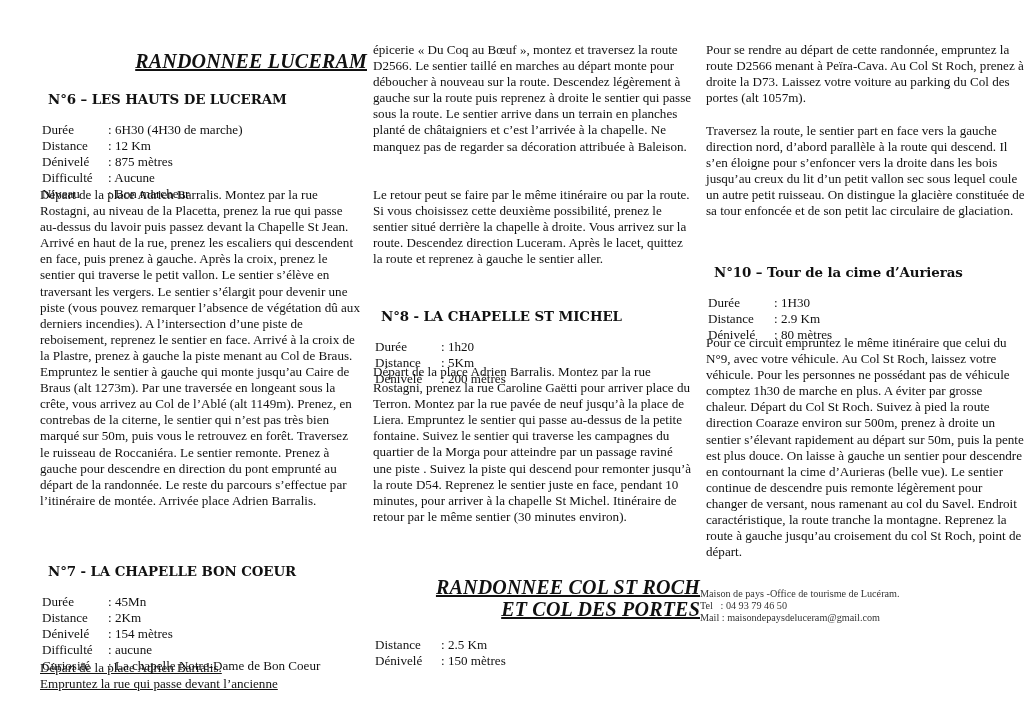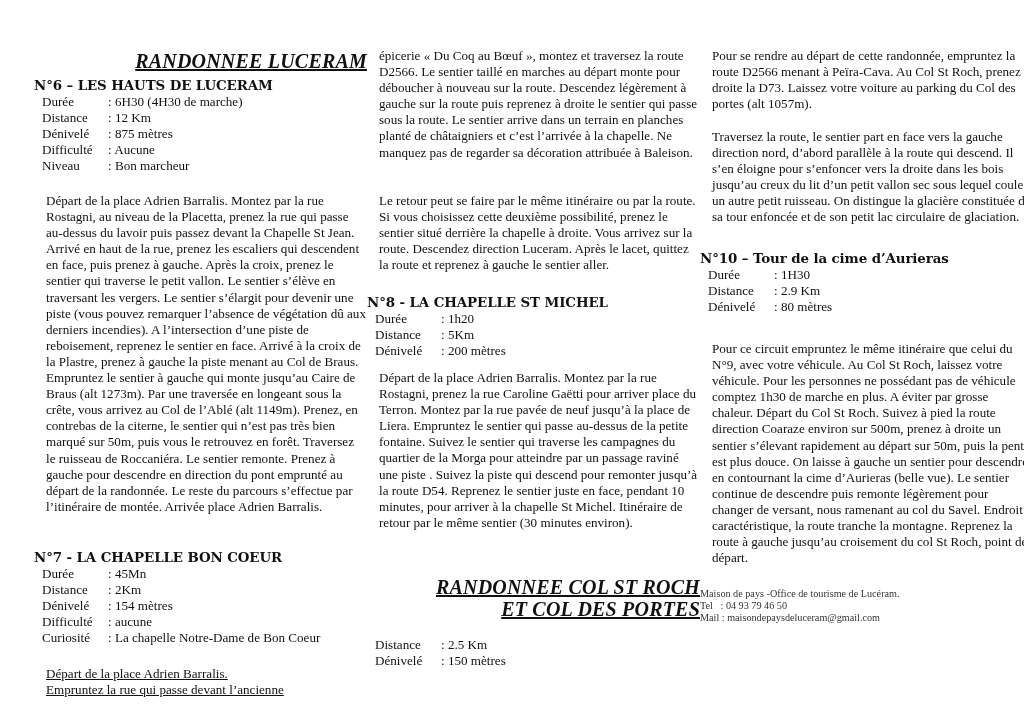--- a/index.html
+++ b/index.html
@@ -12,27 +12,27 @@
   .col-left { left:34px; }
   .col-mid { left:367px; }
   .col-right { left:700px; }
   .doc-title {
     font-family:"Liberation Serif", serif; font-weight:bold; font-style:italic;
     text-decoration:underline; text-align:right; font-size:20px; line-height:22px;
     letter-spacing:0.2px; margin:13px;
   }
   .sec-title {
     font-family:"DejaVu Serif", serif; font-weight:bold; font-size:13.4px;
-    line-height:17px; margin:0; letter-spacing:-0.1px;
+    line-height:17px; margin:14px; letter-spacing:-0.1px;
   }
   .facts { display:table; border-collapse:collapse;margin-left:8px; }
   .fact { display:table-row; }
   .fact-label { display:table-cell; width:64px; padding-right:2px; white-space:nowrap; }
   .fact-value { display:table-cell; white-space:nowrap; }
-  .para { margin:12px; }
+  .para { margin:6px; }
   .small { font-size:10.2px; line-height:12.2px; color:#333; }
   .abs { position:absolute; left:0; width:320px; }
 </style>
 </head>
 <body>
 
 <div class="col col-left">
   <h1 class="doc-title abs" style="top:37px;">RANDONNEE LUCERAM</h1>
 
   <div class="abs" style="top:77px;">

